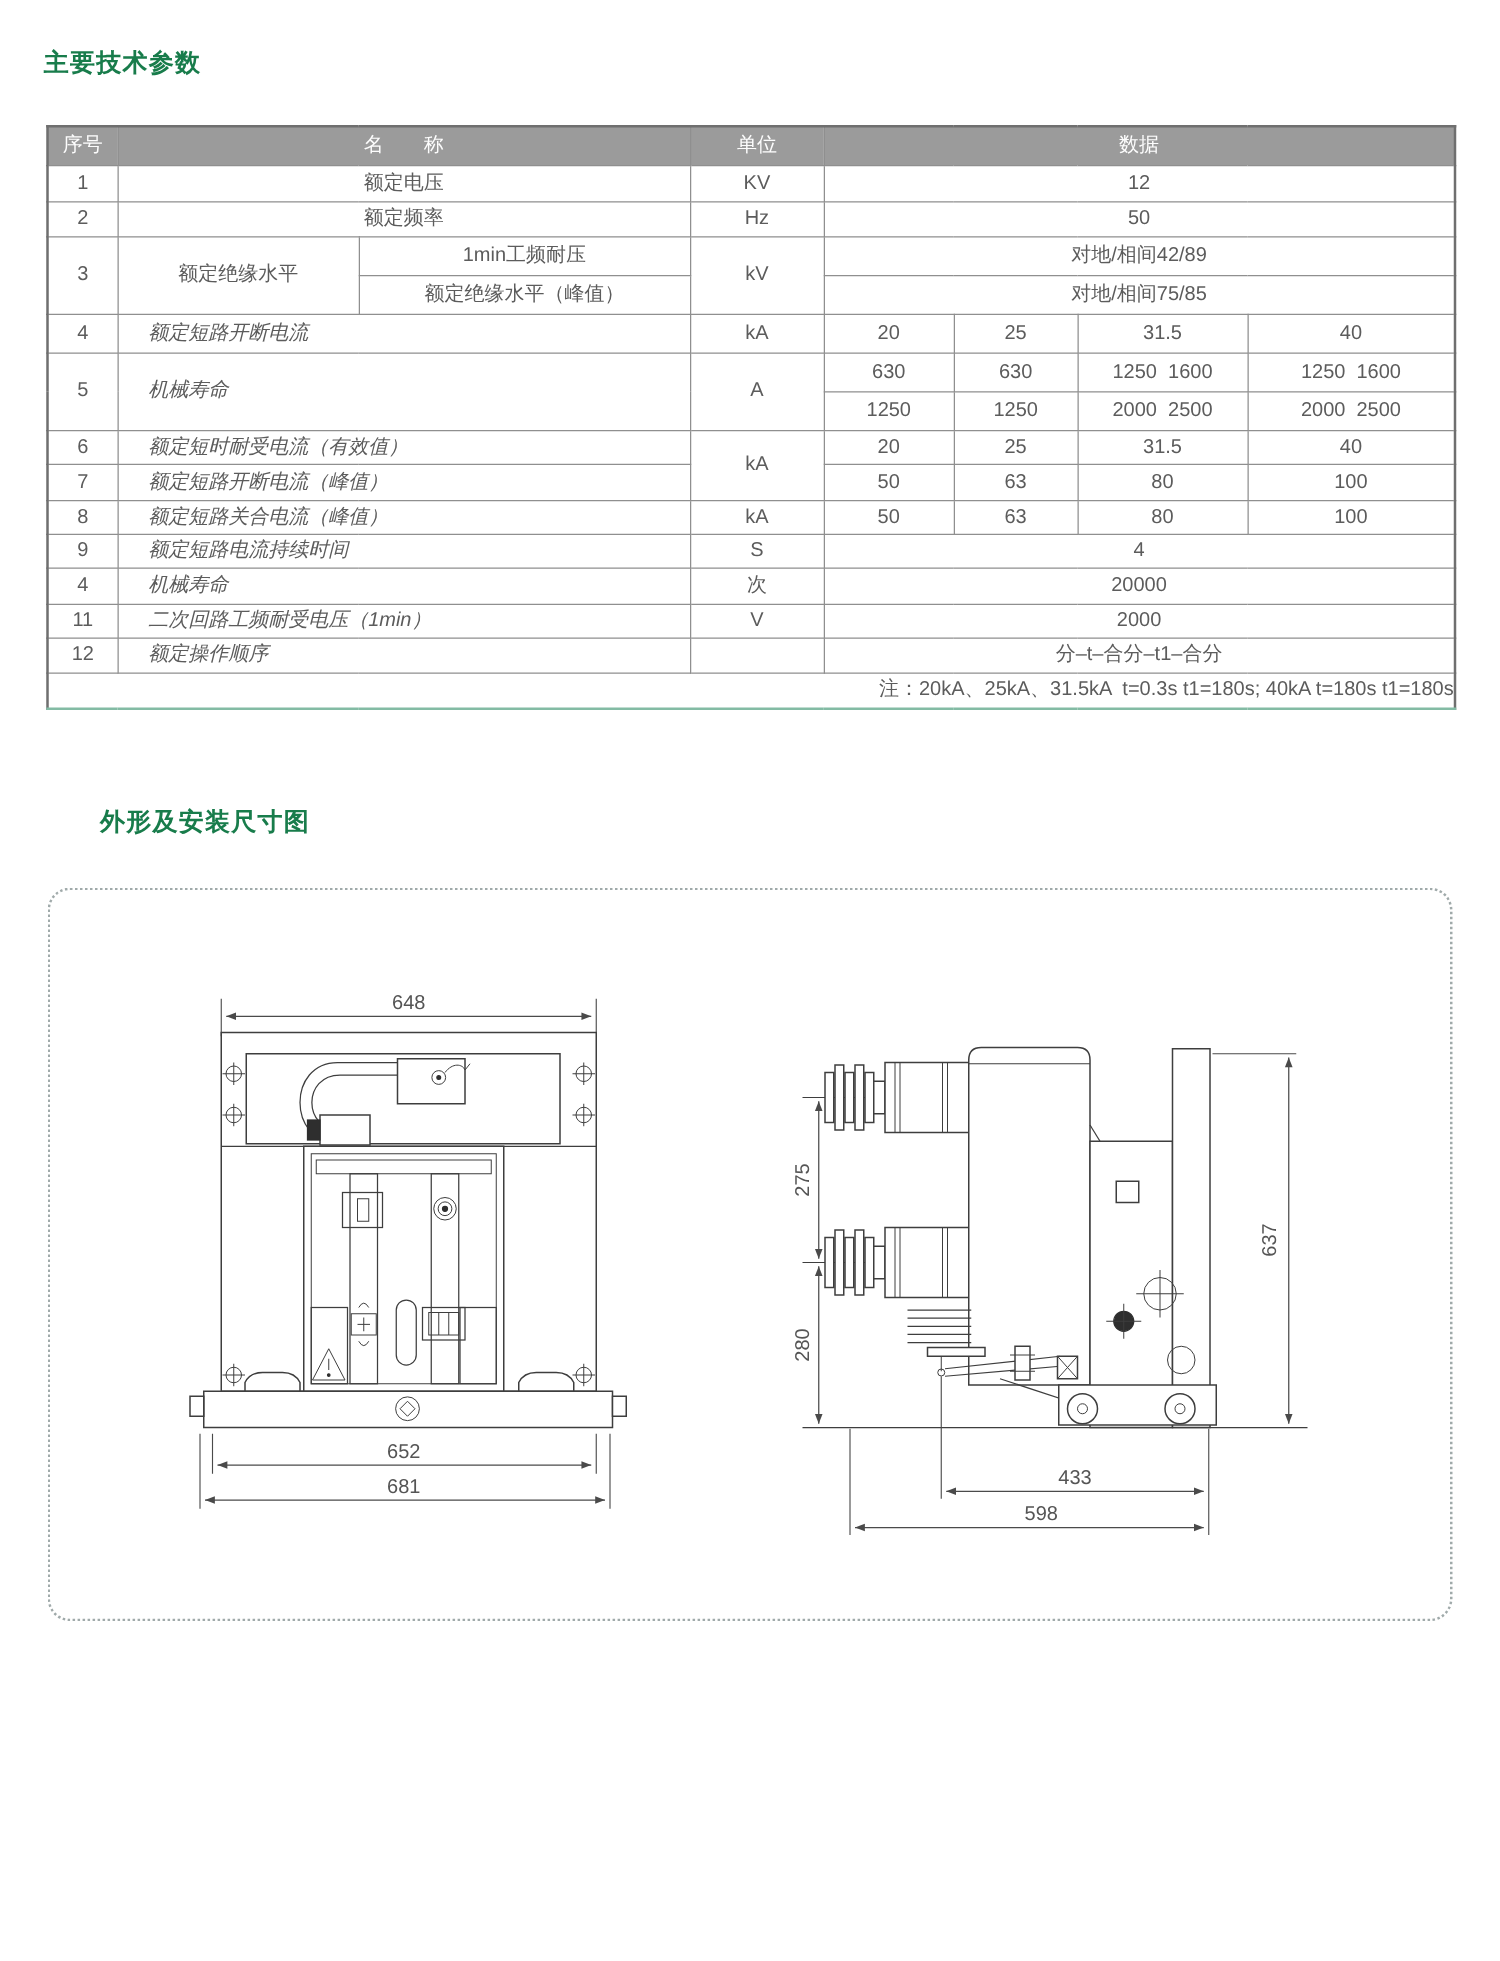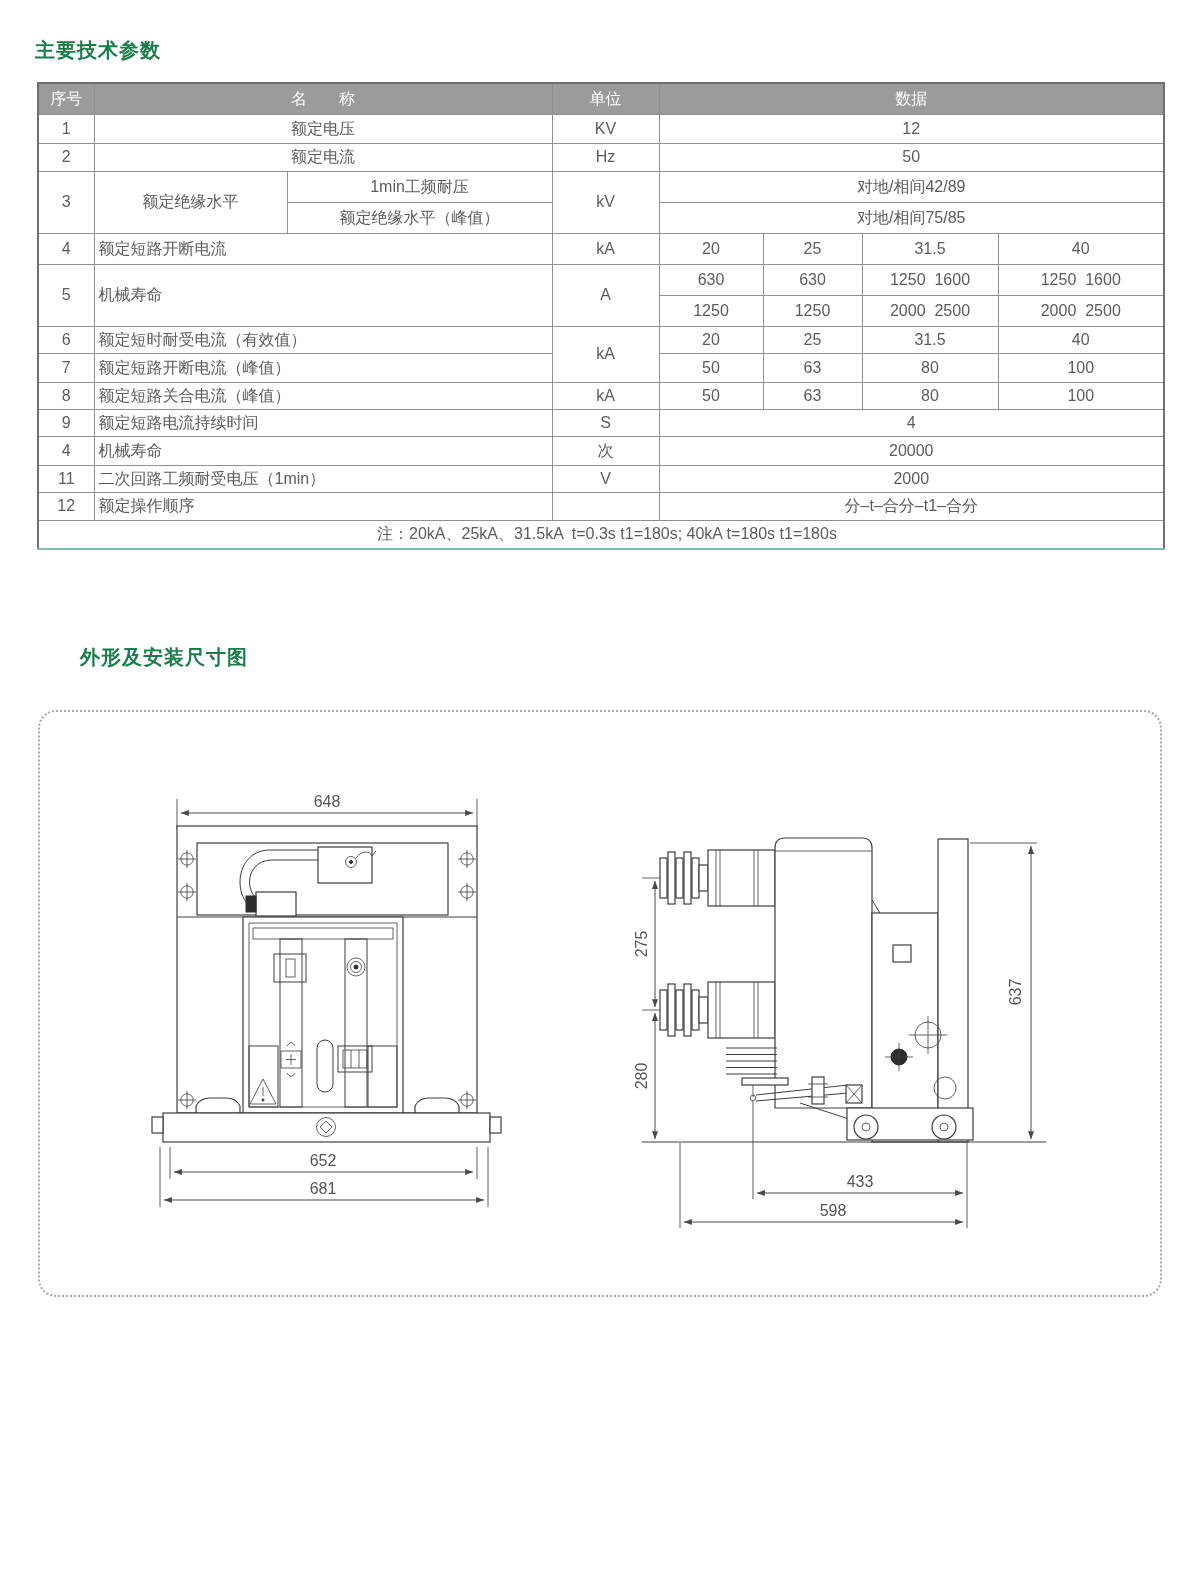--- a/index.html
+++ b/index.html
@@ -3,26 +3,26 @@
 <meta charset="utf-8">
 <style>
   html,body{margin:0;padding:0;background:#ffffff;}
   body{font-family:"Liberation Sans","DejaVu Sans",sans-serif;}
   #page{position:relative;width:1200px;height:1569px;background:#fff;overflow:hidden;}
   .sec-title{position:absolute;left:35px;font-size:20px;font-weight:bold;color:#187C4B;letter-spacing:1px;}
   #title1{top:37px;}
   #title2{top:644px;margin-left:45px;}
 
   
-  #params-table{position:absolute;left:37px;top:82px;border-collapse:collapse;table-layout:fixed;
+  #params-table{position:absolute;left:37px;top:100px;border-collapse:collapse;table-layout:fixed;
     width:1126px;font-size:16px;color:#5c5c5c;border:2px solid #6f6f6f;border-bottom:2px solid #83BBA4;}
   #params-table td{border:1px solid #8f8f8f;text-align:center;white-space:pre;padding:0;line-height:1.1;}
   #params-table tr.hd td{background:#9B9B9B;color:#fdfdfd;font-size:16px;}
-  #params-table td.lft{text-align:left;padding-left:4px;}
-  #params-table td.note-cell{text-align:center;padding-left:12px;}
+  #params-table td.lft{text-align:left;padding-left:24px;font-style:italic;}
+  #params-table td.note-cell{text-align:right;padding-left:12px;}
   tr.h31{height:31px;} tr.h29{height:29px;} tr.h28{height:28px;} tr.h27{height:27px;}
 
   
   #outline-box{position:absolute;left:38px;top:710px;width:1120px;height:583px;
     border:2px dotted #A0AAAA;border-radius:18px;}
   #drawing-svg{position:absolute;left:38px;top:710px;}
   .o{stroke:#3e3e3e;stroke-width:1.2;fill:#fff;}
   .ln{stroke:#3e3e3e;stroke-width:1;fill:none;}
   .thin{stroke:#3e3e3e;stroke-width:0.8;fill:none;}
   .dim{stroke:#4a4a4a;stroke-width:1;marker-start:url(#ah);marker-end:url(#ah);}
@@ -56,21 +56,21 @@
       <td colspan="4">数据</td>
     </tr>
     <tr class="h29">
       <td>1</td>
       <td colspan="2">额定电压</td>
       <td>KV</td>
       <td colspan="4">12</td>
     </tr>
     <tr class="h28">
       <td>2</td>
-      <td colspan="2">额定电流</td>
+      <td colspan="2">额定频率</td>
       <td>Hz</td>
       <td colspan="4">50</td>
     </tr>
     <tr class="h31">
       <td rowspan="2">3</td>
       <td rowspan="2">额定绝缘水平</td>
       <td>1min工频耐压</td>
       <td rowspan="2">kV</td>
       <td colspan="4">对地/相间42/89</td>
     </tr>

